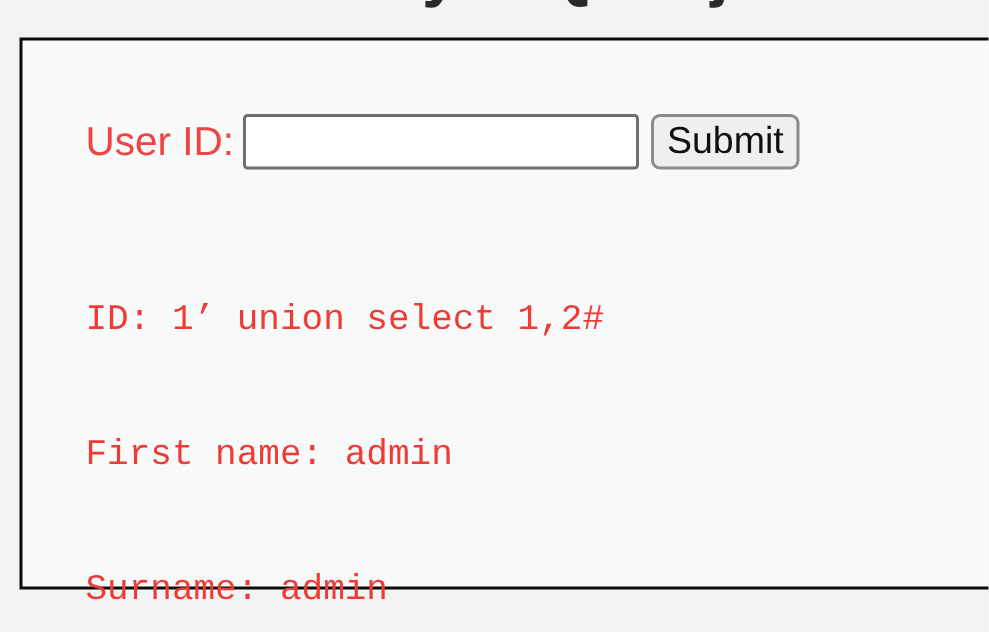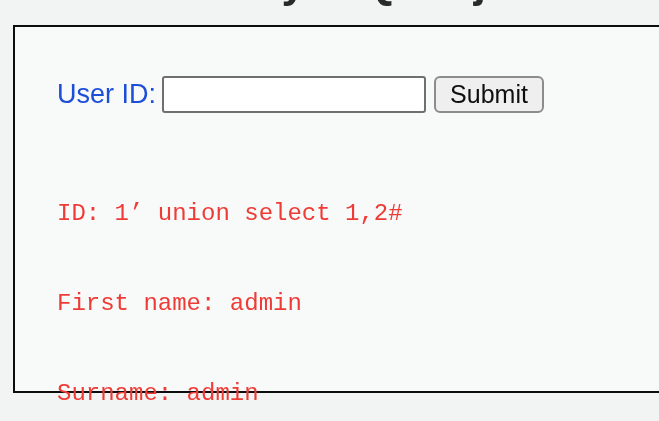--- a/index.html
+++ b/index.html
@@ -46,39 +46,39 @@
     padding: 49px 0 0 42px;
   }
 
   .form-row {
     display: flex;
     align-items: center;
     height: 37px;
   }
   .userid-label {
     font-size: 27px;
-    color: #1d4ed8;
+    color: #ef4444;
     margin-right: 6px;
     white-space: nowrap;
   }
   .userid-input {
     width: 264px;
     height: 37px;
     box-sizing: border-box;
     border: 2px solid #6f6f6f;
     border-radius: 3px;
     background: #ffffff;
     font-size: 22px;
     font-family: "Liberation Sans", sans-serif;
     padding: 0 8px;
     outline: none;
   }
   .submit-btn {
     margin-left: 8px;
-    width: 110px;
+    width: 99px;
     height: 37px;
     box-sizing: border-box;
     border: 2px solid #8c8c8c;
     border-radius: 6px;
     background: #efefef;
     font-family: "Liberation Sans", sans-serif;
     font-size: 25px;
     color: #0f0f0f;
     padding: 0;
     cursor: pointer;

